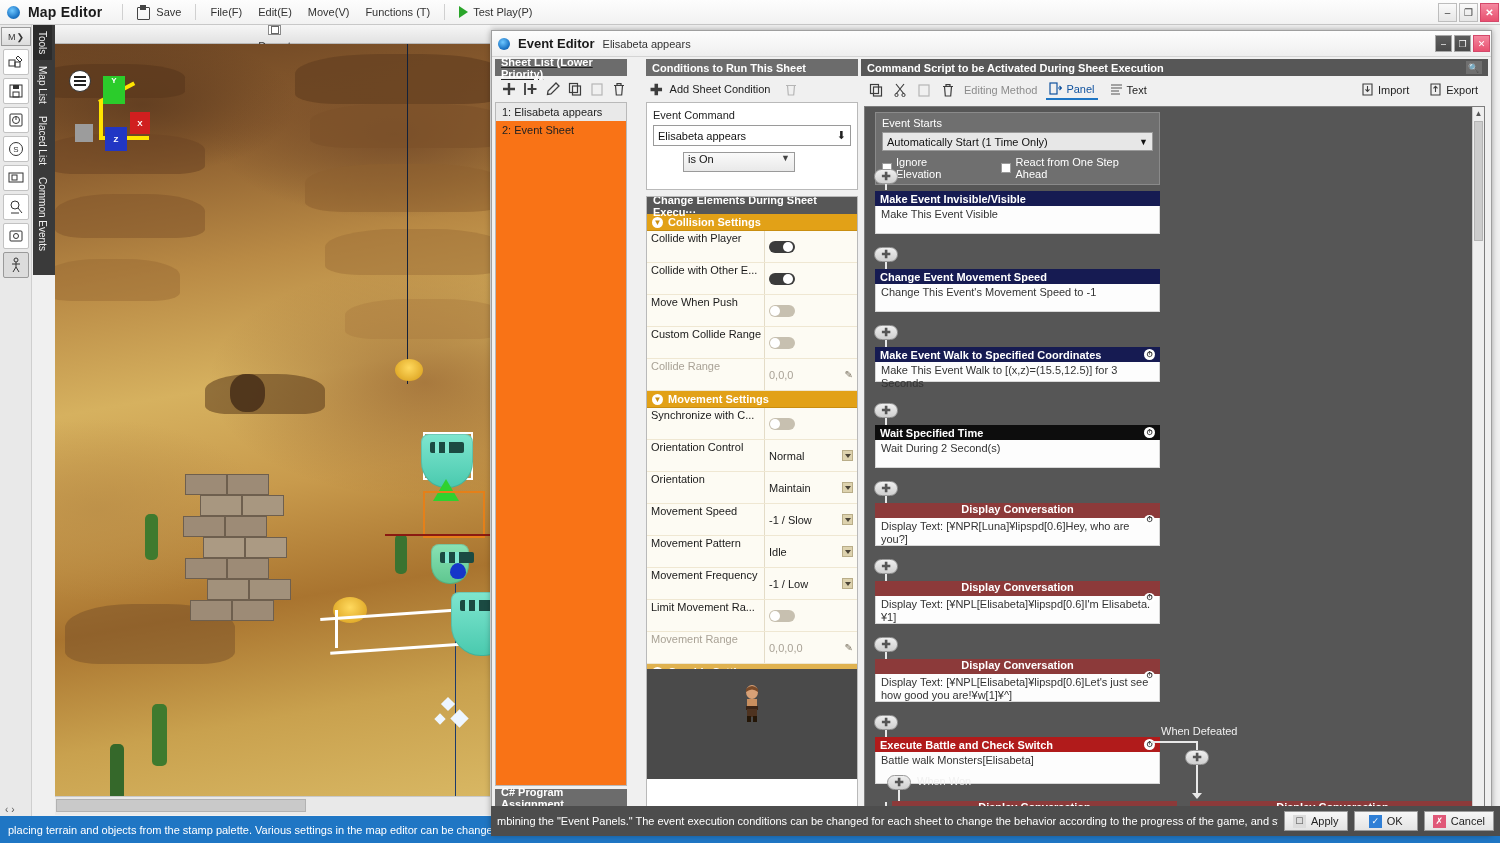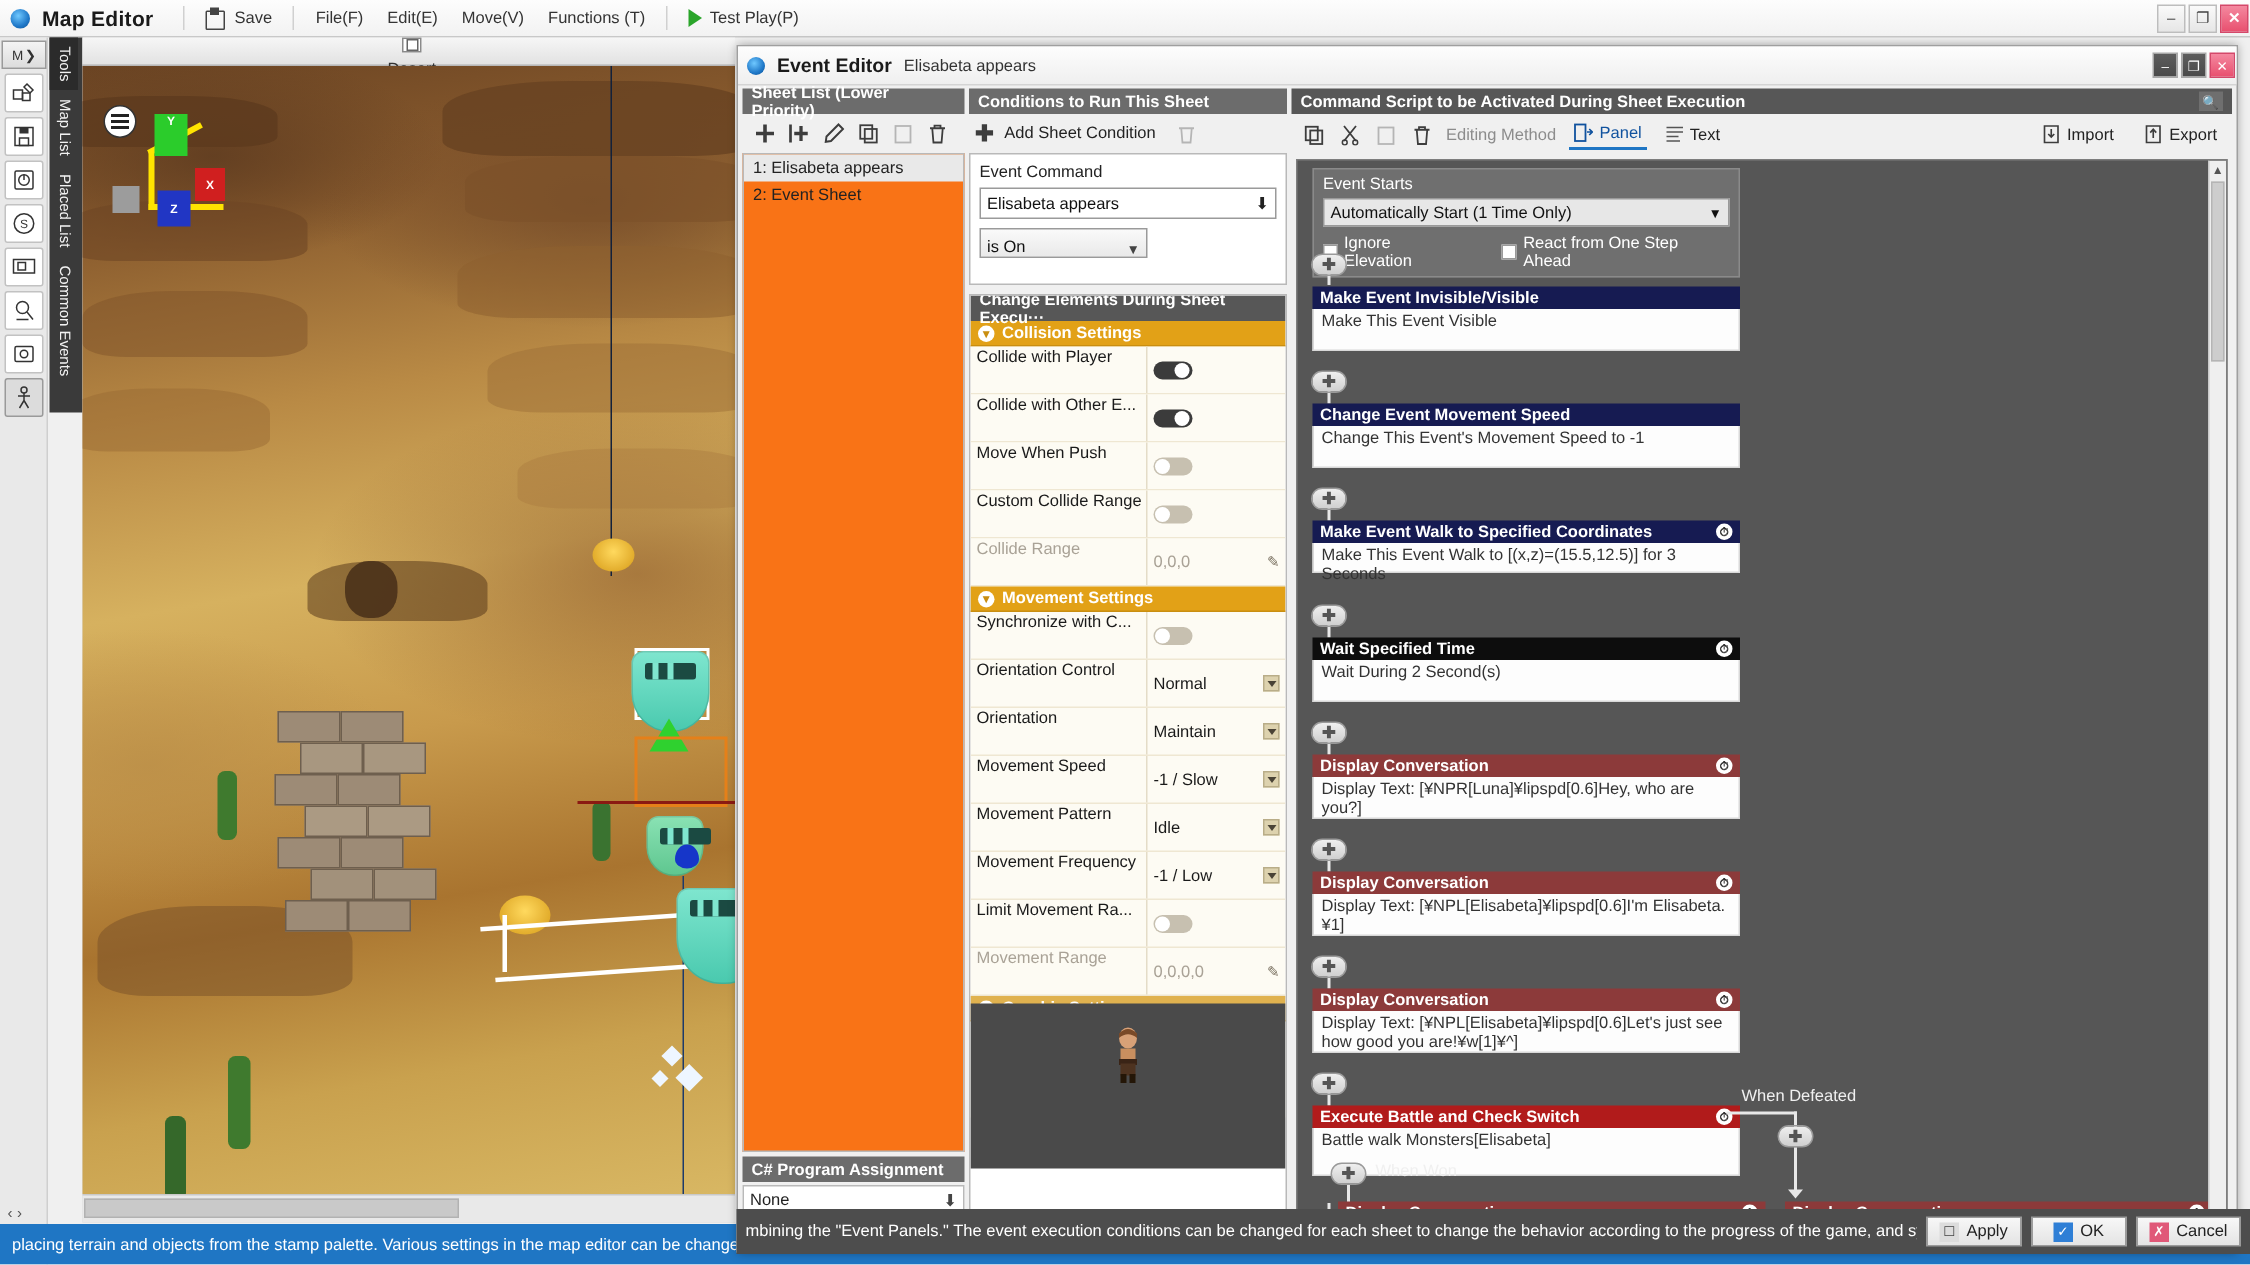--- a/index.html
+++ b/index.html
@@ -97,21 +97,21 @@
   .ee-wb{ width:17px;height:17px;margin:0 1px;border:1px solid #a8a8a8;background:linear-gradient(#5d5d5d,#4a4a4a);
     color:#fff;display:flex;align-items:center;justify-content:center;font-size:9px;}
   .ee-wb.close{ background:linear-gradient(#f4889f,#e8506f); border-color:#d4486a;}
 
   .ee-body{ position:absolute; left:0; top:26px; right:0; bottom:0; }
   .sect-head{ height:17px; background:#6c6c6c; color:#fff; font-size:11px; font-weight:bold;
     display:flex; align-items:center; padding:0 6px; }
   .sect-head.dark{ background:#575757; }
 
   
-  .col-sheets{ position:absolute; left:3px; top:2px; width:148px; bottom:21px; }
+  .col-sheets{ position:absolute; left:3px; top:2px; width:132px; bottom:3px;text-decoration:underline; }
   .toolrow{ height:26px; display:flex; align-items:center; gap:8px; padding:0 7px; background:#f0f0f0;}
   .tbico{ width:15px;height:15px;display:flex;align-items:center;justify-content:center;color:#3d3d3d;}
   .tbico svg{ width:14px;height:14px; }
   .tbico.dis{ opacity:.32; }
   .listbox{ position:absolute; left:0; right:0; top:43px; bottom:45px; background:#f97316; border:1px solid #b9b9b9;}
   .list-item{ padding:3px 6px; font-size:11px; color:#222; }
   .list-item.sel{ background:#e9e9e9; }
   .csharp{ position:absolute; left:0; right:0; bottom:0; height:42px;}
   .csharp .sect-head{ background:#6c6c6c; }
   .combo{ height:20px; background:#fff; border:1px solid #b9b9b9; display:flex; align-items:center;
@@ -122,21 +122,21 @@
   .col-cond{ position:absolute; left:154px; top:2px; width:212px; bottom:3px; }
   .addcond{ height:26px; display:flex; align-items:center; gap:7px; padding:0 4px; }
   .addcond .plus{ color:#3d3d3d; font-size:15px; font-weight:bold; line-height:1; }
   .addcond .lbl{ font-size:11px; color:#222; }
   .condbox{ position:absolute; left:0; right:0; top:43px; height:88px; background:#fff; border:1px solid #b9b9b9; padding:6px 6px;}
   .cond-label{ font-size:11px; color:#222; margin-bottom:4px; }
   .sel-wide{ height:21px; border:1px solid #9a9a9a; background:#fff; display:flex; align-items:center;
      padding:0 4px; font-size:11px; color:#111; }
   .sel-wide .arrow{ margin-left:auto; font-size:11px; color:#222; }
   .sel-small{ margin-top:6px; width:112px; height:20px; border:1px solid #9a9a9a;
-     background:linear-gradient(#fafafa,#e9e9e9); display:flex;align-items:flex-end;padding:0 4px;font-size:11px;color:#111;}
+     background:linear-gradient(#fafafa,#e9e9e9); display:flex;align-items:flex-start;padding:0 4px;font-size:11px;color:#111;margin-left:30px;}
   .sel-small .arrow{ margin-left:auto; font-size:9px; color:#444; }
 
   
   .propwrap{ position:absolute; left:0; right:0; top:137px; bottom:3px; background:#fff; border:1px solid #b9b9b9; overflow:hidden;}
   .grp{ height:17px; background:#e2a117; color:#fff; font-weight:bold; font-size:11px; display:flex;align-items:center;gap:5px;padding:0 5px;
         border-bottom:1px solid #c98e10;}
   .grp.dim{ background:#e0b24f; }
   .grp .chev{ width:11px;height:11px;border-radius:50%;background:#fff;color:#c98e10;font-size:8px;
      display:flex;align-items:center;justify-content:center;}
   .prow{ display:flex; height:32px; align-items:stretch; border-bottom:1px solid #efe7d2; background:#fdfbf3;}
@@ -167,21 +167,21 @@
   .cscroll .thumb{ position:absolute; left:1px; right:1px; top:14px; height:120px; background:#cdcdcd; border:1px solid #b5b5b5;}
   .cscroll .ar{ height:13px; display:flex;align-items:center;justify-content:center; font-size:8px;color:#555;}
 
   .node{ position:absolute; }
   .nhead{ height:15px; display:flex; align-items:center; padding:0 5px; color:#fff; font-size:11px; font-weight:bold; }
   .nhead .clock{ margin-left:auto; width:11px;height:11px;border-radius:50%;background:#fff;color:#333;
      font-size:8px; display:flex;align-items:center;justify-content:center;}
   .nbody{ background:#fdfdfd; border:1px solid #d8d8d8; border-top:none; font-size:11px; color:#333; padding:2px 5px; line-height:13px;}
   .nhead.navy{ background:#161b52; }
   .nhead.black{ background:#0d0d0d; }
-  .nhead.maroon{ background:#8c3a3a; }
+  .nhead.maroon{ background:#8c3a3a;flex-direction:column; }
   .nhead.red{ background:#b11b1b; }
   .plusnode{ position:absolute; width:24px;height:15px;border-radius:8px;background:linear-gradient(#efefef,#cfcfcf);
      border:1px solid #9a9a9a; display:flex;align-items:center;justify-content:center;color:#555;font-size:11px;font-weight:bold;}
   .conn{ position:absolute; background:#e8e8e8; }
   .connarrow{ position:absolute; width:0;height:0;border-left:5px solid transparent;border-right:5px solid transparent;border-top:6px solid #e8e8e8;}
   .branch-lbl{ position:absolute; font-size:11px; color:#f0f0f0; }
   .startbox{ position:absolute; background:#6f6f6f; border:1px solid #8a8a8a; color:#fff; padding:4px 6px;}
   .startbox .t{ font-size:11px; margin-bottom:3px; }
   .startsel{ height:19px; background:#e7e7e7; border:1px solid #9a9a9a; color:#111; font-size:11px;
      display:flex;align-items:center; padding:0 4px;}

